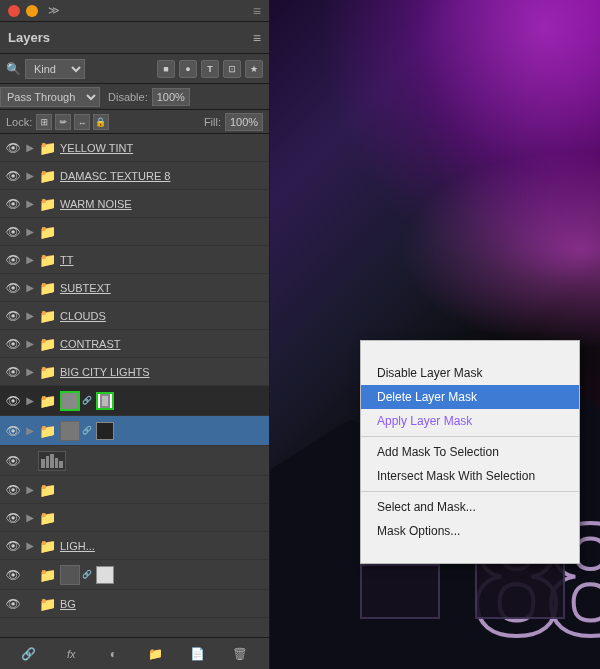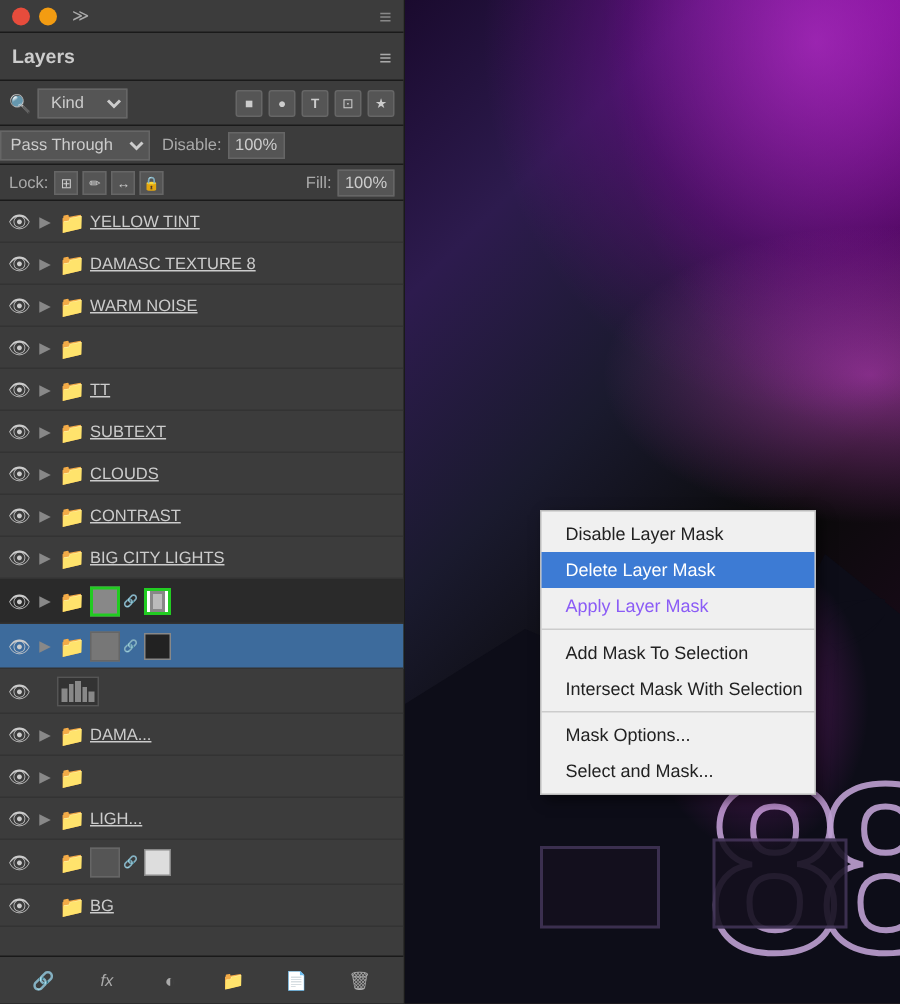--- a/index.html
+++ b/index.html
@@ -341,26 +341,26 @@
       width: 150px;
       height: 200px;
       background: radial-gradient(ellipse, rgba(220, 50, 220, 0.4) 0%, transparent 70%);
     }
 
     
     .context-menu {
       position: absolute;
       left: 90px;
       top: 340px;
-      width: 184px;
+      width: 220px;
       background: #f0f0f0;
       border: 1px solid #bbb;
       box-shadow: 3px 3px 8px rgba(0,0,0,0.5);
       z-index: 100;
-      padding: 3px 0;
+      padding: 20px 0;
     }
 
     .context-menu-item {
       padding: 5px 16px;
       font-size: 12px;
       color: #222;
       cursor: pointer;
       white-space: nowrap;
     }
 
@@ -607,21 +607,20 @@
         <div class="graph-bar" style="height:100%;"></div>
         <div class="graph-bar" style="height:70%;"></div>
         <div class="graph-bar" style="height:50%;"></div>
       </div>
     </div>
 
     <div class="layer-item">
       <div class="eye-icon">👁</div>
       <div class="arrow-icon">▶</div>
       <div class="folder-icon" style="color:#6a9fd8;">📁</div>
-      <span class="layer-name">DAMA...</span>
     </div>
 
     <div class="layer-item">
       <div class="eye-icon">👁</div>
       <div class="arrow-icon">▶</div>
       <div class="folder-icon" style="color:#6a9fd8;">📁</div>
     </div>
 
     <div class="layer-item">
       <div class="eye-icon">👁</div>
@@ -710,18 +709,18 @@
     "></div>
 
     <div class="context-menu">
       <div class="context-menu-item">Disable Layer Mask</div>
       <div class="context-menu-item selected">Delete Layer Mask</div>
       <div class="context-menu-item disabled">Apply Layer Mask</div>
       <div class="context-menu-separator"></div>
       <div class="context-menu-item">Add Mask To Selection</div>
       <div class="context-menu-item">Intersect Mask With Selection</div>
       <div class="context-menu-separator"></div>
+      <div class="context-menu-item">Select and Mask...</div>
       <div class="context-menu-item">Mask Options...</div>
-      <div class="context-menu-item">Select and Mask...</div>
     </div>
 
   </div>
 </div>
 
 </body></html>

